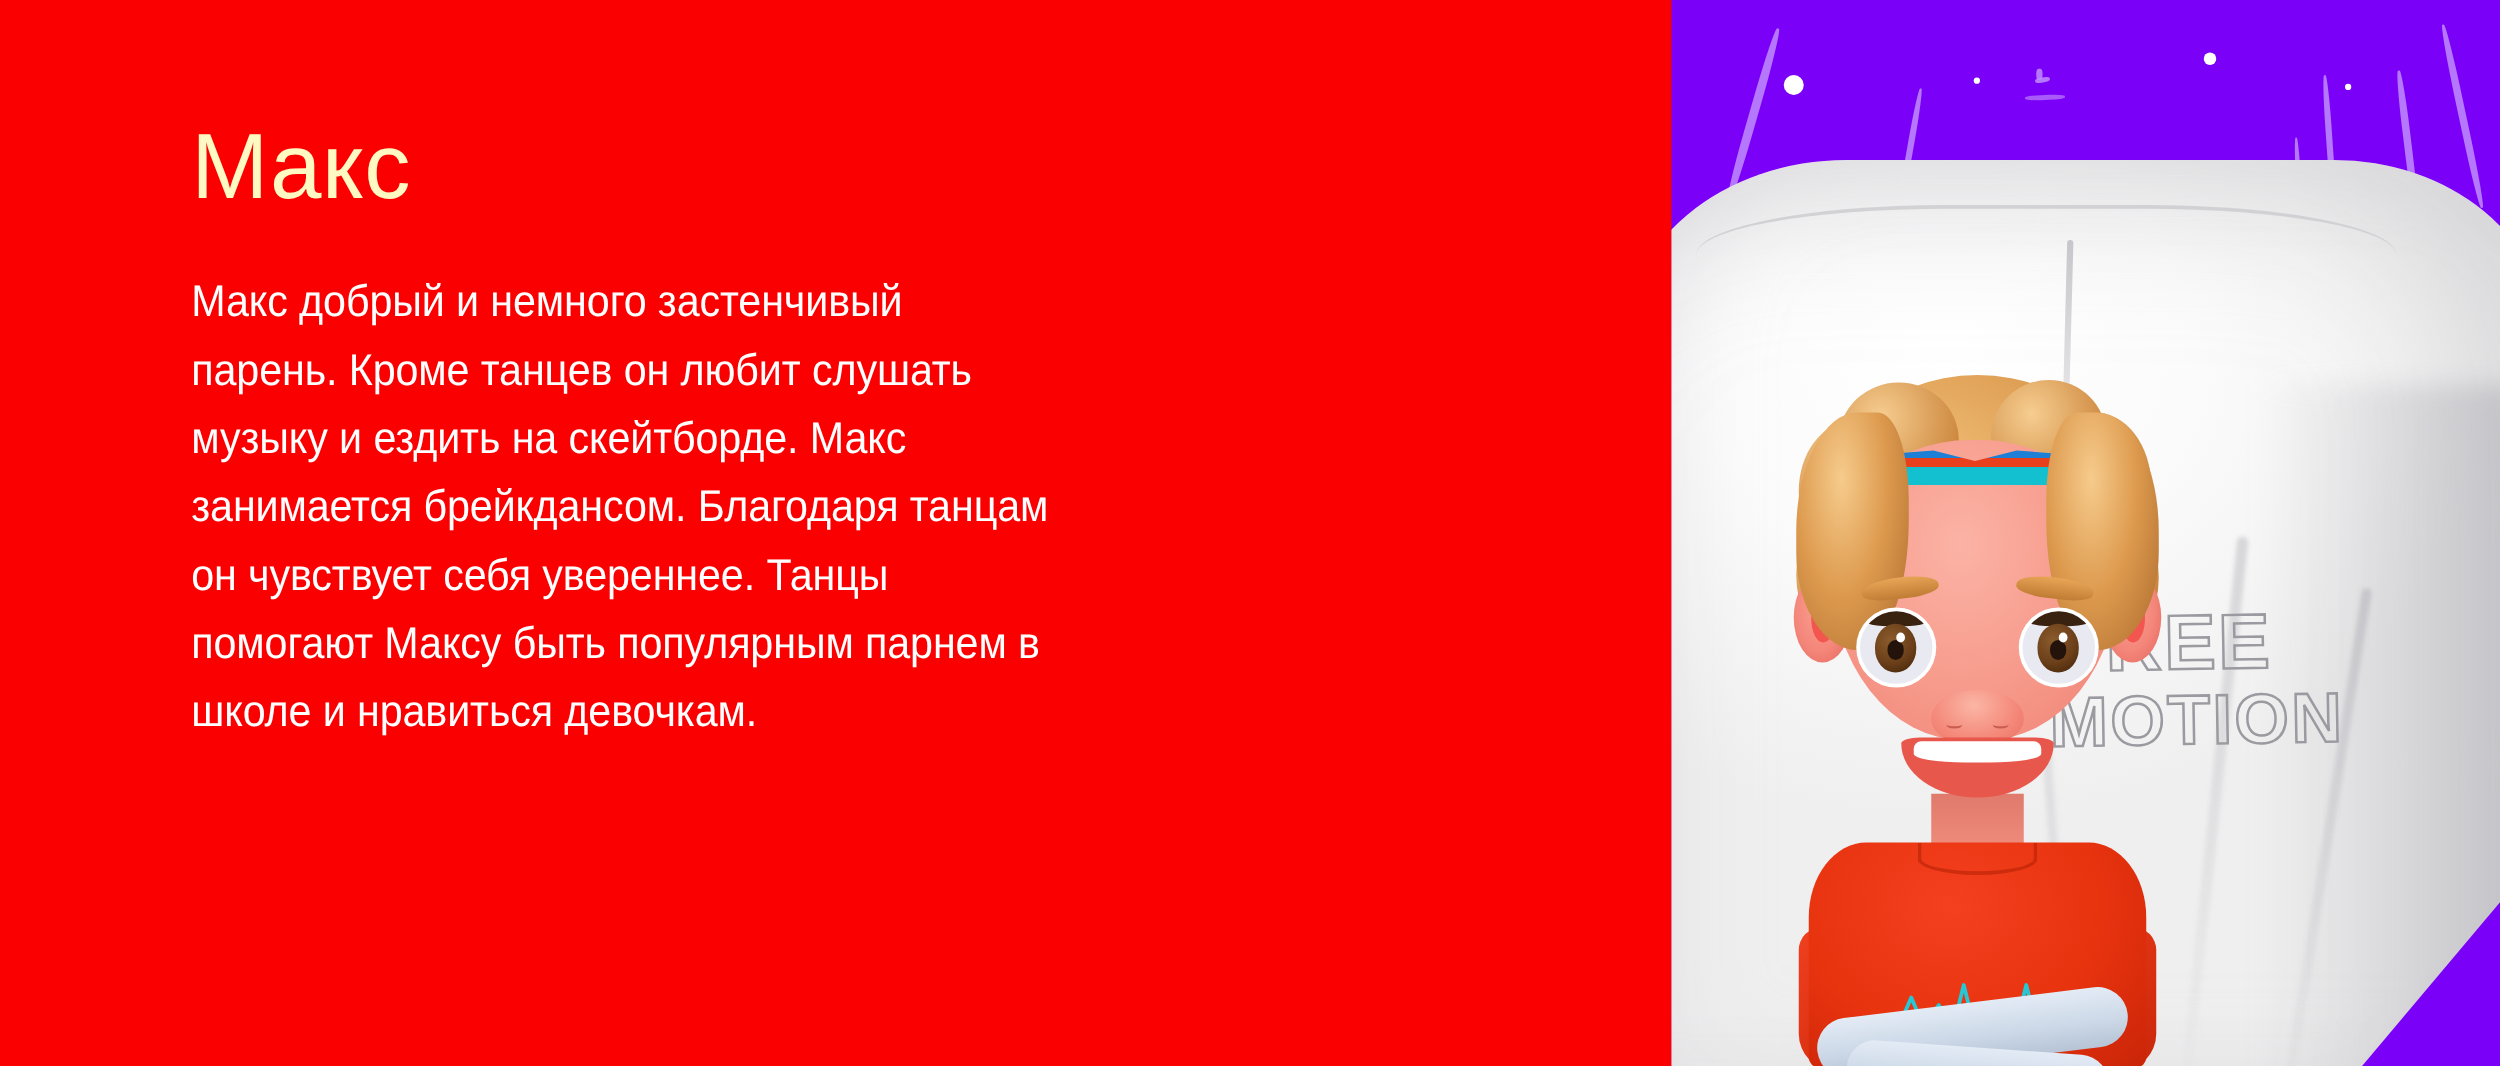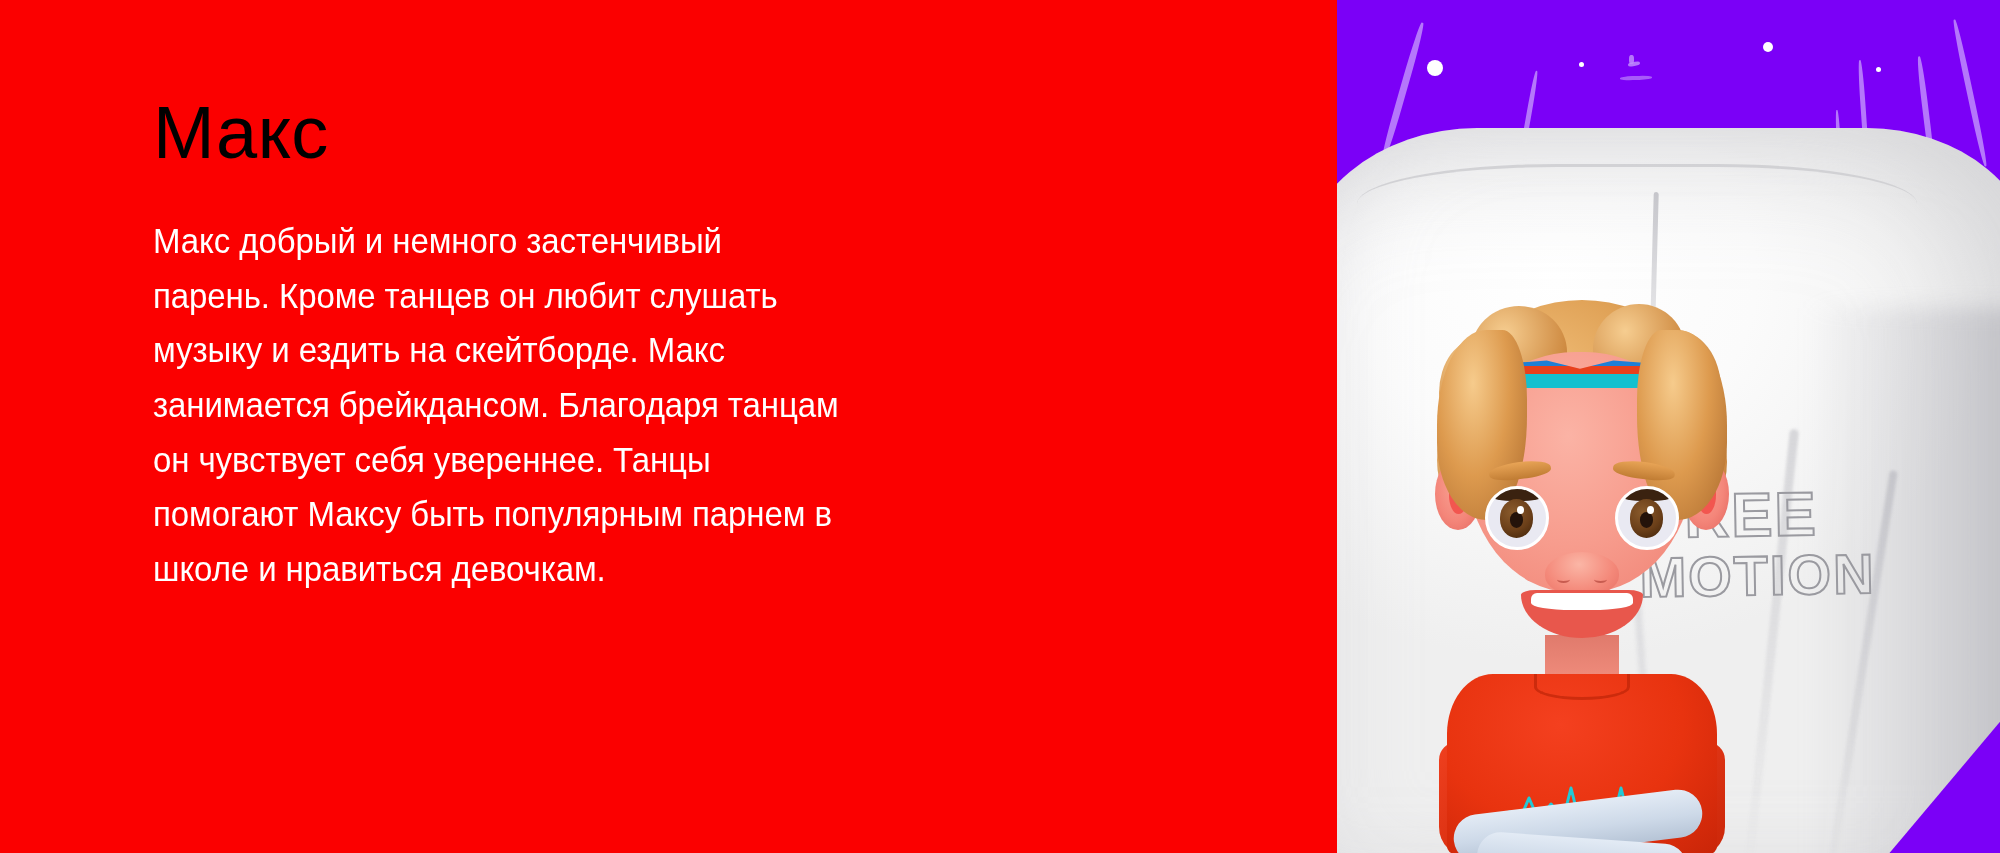--- a/index.html
+++ b/index.html
@@ -27,21 +27,21 @@
   }
 
   .text-block {
     position:absolute;
     left:153px;
     top:96px;
     width:760px;
   }
 
   .char-title {
-    color:#000000;
+    color:#fef9c3;
     font-size:74px;
     font-weight:300;
     letter-spacing:0.5px;
     line-height:1.0;
     white-space:nowrap;
     font-stretch:semi-condensed;
   }
 
   .char-bio {
     margin-top:44px;

